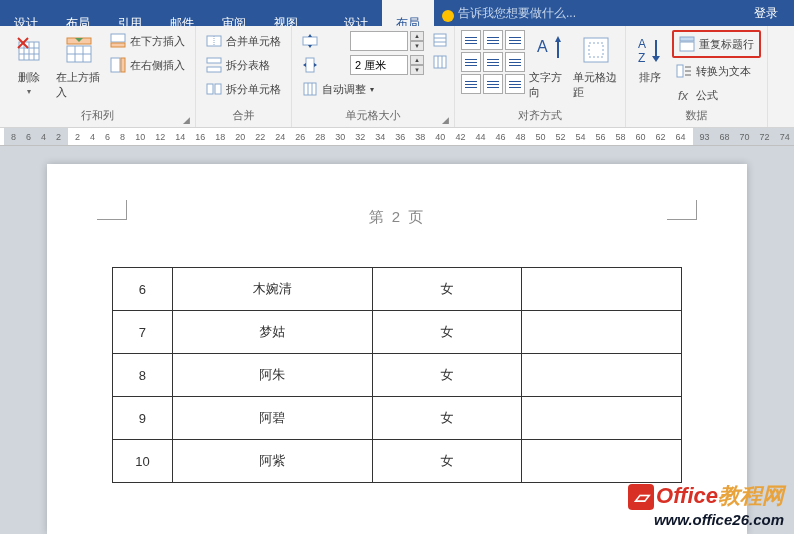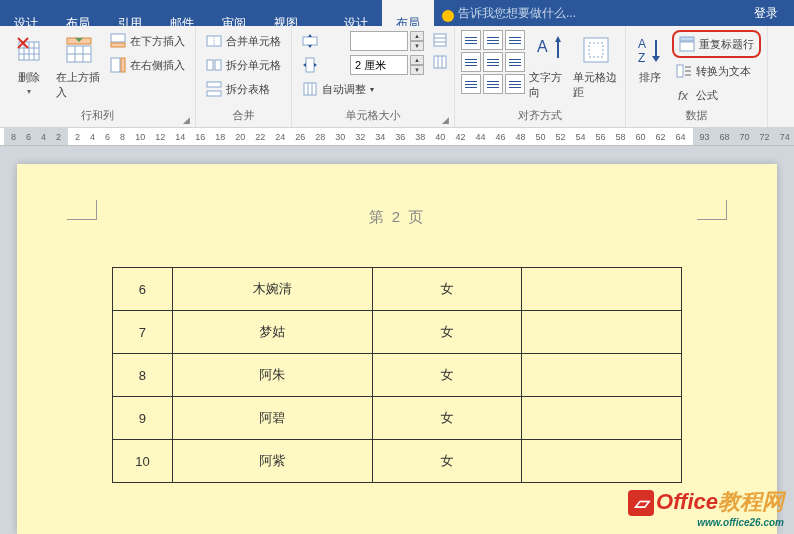--- a/index.html
+++ b/index.html
@@ -32,46 +32,46 @@
     .spinner input { width: 58px; height: 20px; font-size: 11px; border: 1px solid #ababab; padding: 0 4px; }
     .spinner-btns { display: flex; flex-direction: column; }
     .spinner-btns div { width: 14px; height: 10px; background: #e8e8e8; border: 1px solid #ababab; font-size: 7px; text-align: center; line-height: 7px; }
     
     .align-grid { display: flex; flex-direction: column; gap: 2px; }
     .align-row { display: flex; gap: 2px; }
     .align-cell { width: 20px; height: 20px; border: 1px solid #aaa; background: #fff; display: flex; align-items: center; justify-content: center; }
     .align-lines { display: flex; flex-direction: column; gap: 2px; width: 12px; }
     .align-lines div { height: 1px; background: #2b579a; }
     
-    .highlight-box { border: 2px solid #d93025; border-radius: 8px; padding: 1px; }
+    .highlight-box { border: 2px solid #d93025; border-radius: 2px; padding: 1px; }
     
     .ruler { height: 18px; background: #fff; border-bottom: 1px solid #c0c0c0; display: flex; align-items: center; font-size: 9px; color: #666; padding-left: 4px; overflow: hidden; position: relative; }
     .ruler-area { display: flex; }
     .ruler-dark { background: #d0d6dc; height: 18px; display: flex; align-items: center; padding: 0 4px; gap: 4px; }
     .ruler-light { background: #fff; height: 18px; display: flex; align-items: center; padding: 0 4px; gap: 4px; }
     .ruler span { margin: 0 3px; }
     
     .canvas { background: #d0d6dc; height: 388px; overflow: hidden; display: flex; justify-content: center; padding-top: 18px; }
-    .page { width: 760px; background: #fef9c3; box-shadow: 0 0 8px rgba(0,0,0,0.2); padding: 20px 40px; position: relative; }
+    .page { width: 700px; background: #ffffff; box-shadow: 0 0 8px rgba(0,0,0,0.2); padding: 20px 40px; position: relative; }
     .page-corner { position: absolute; width: 30px; height: 20px; }
     .page-corner.tl { top: 36px; left: 50px; border-left: 1px solid #999; border-top: 1px solid #999; border-bottom: 0; border-right: 0; transform: rotate(180deg); }
     .page-corner.tr { top: 36px; right: 50px; border-right: 1px solid #999; border-top: 1px solid #999; transform: scaleX(-1) rotate(180deg); }
     .page-header { text-align: center; color: #888; font-size: 15px; padding: 24px 0 40px; letter-spacing: 2px; }
     
     .data-table { border-collapse: collapse; margin: 0 auto; width: 570px; }
     .data-table td { border: 1px solid #333; text-align: center; padding: 12px 0; font-size: 13px; color: #333; }
     .data-table td:nth-child(1) { width: 60px; }
     .data-table td:nth-child(2) { width: 200px; }
     .data-table td:nth-child(3) { width: 150px; }
     .data-table td:nth-child(4) { width: 160px; }
     
     .watermark { position: absolute; bottom: 6px; right: 10px; text-align: right; font-weight: bold; font-style: italic; }
     .watermark .l1 { font-size: 22px; color: #e8a33d; margin-left: 43px; }
     .watermark .l1 .o { color: #d93025; }
-    .watermark .l2 { font-size: 10px; color: #0f766e; }
+    .watermark .l2 { font-size: 15px; color: #0f172a; }
     .wm-badge { display: inline-block; width: 26px; height: 26px; background: #d93025; border-radius: 4px; color: #fff; font-size: 18px; text-align: center; line-height: 26px; margin-right: 2px; vertical-align: middle; }
     
     svg { display: block; }
   </style>
 </head>
 <body>
 
 <div class="tabbar">
   <div class="tab">设计</div>
   <div class="tab">布局</div>
@@ -145,31 +145,31 @@
       <div class="small-btn-col">
         <div class="small-btn">
           <svg class="icon" viewBox="0 0 16 16">
               <rect x="1" y="3" width="14" height="10" fill="#fff" stroke="#8aa8cc"></rect>
               <line x1="8" y1="3" x2="8" y2="13" stroke="#8aa8cc" stroke-dasharray="1"></line>
             </svg>
           <span>合并单元格</span>
         </div>
         <div class="small-btn">
           <svg class="icon" viewBox="0 0 16 16">
+              <rect x="1" y="1" width="14" height="5" fill="#fff" stroke="#8aa8cc"></rect>
+              <rect x="1" y="10" width="14" height="5" fill="#fff" stroke="#8aa8cc"></rect>
+            </svg>
+          <span>拆分表格</span>
+        </div>
+        <div class="small-btn">
+          <svg class="icon" viewBox="0 0 16 16">
               <rect x="1" y="3" width="6" height="10" fill="#fff" stroke="#8aa8cc"></rect>
               <rect x="9" y="3" width="6" height="10" fill="#fff" stroke="#8aa8cc"></rect>
             </svg>
           <span>拆分单元格</span>
-        </div>
-        <div class="small-btn">
-          <svg class="icon" viewBox="0 0 16 16">
-              <rect x="1" y="1" width="14" height="5" fill="#fff" stroke="#8aa8cc"></rect>
-              <rect x="1" y="10" width="14" height="5" fill="#fff" stroke="#8aa8cc"></rect>
-            </svg>
-          <span>拆分表格</span>
         </div>
       </div>
     </div>
     <div class="group-label">合并</div>
   </div>
 
   <div class="group">
     <div class="group-content">
       <div class="small-btn-col">
         <div class="small-btn">

